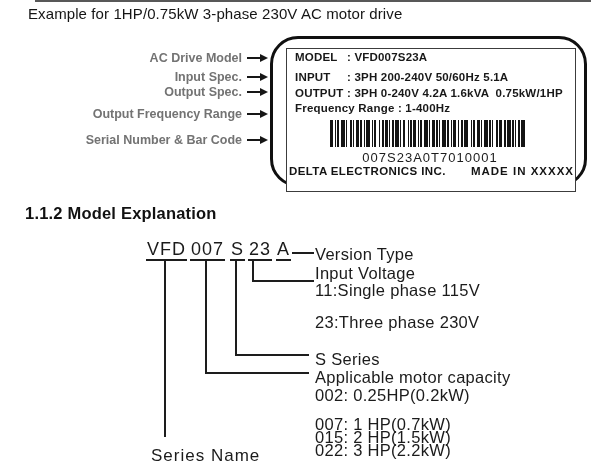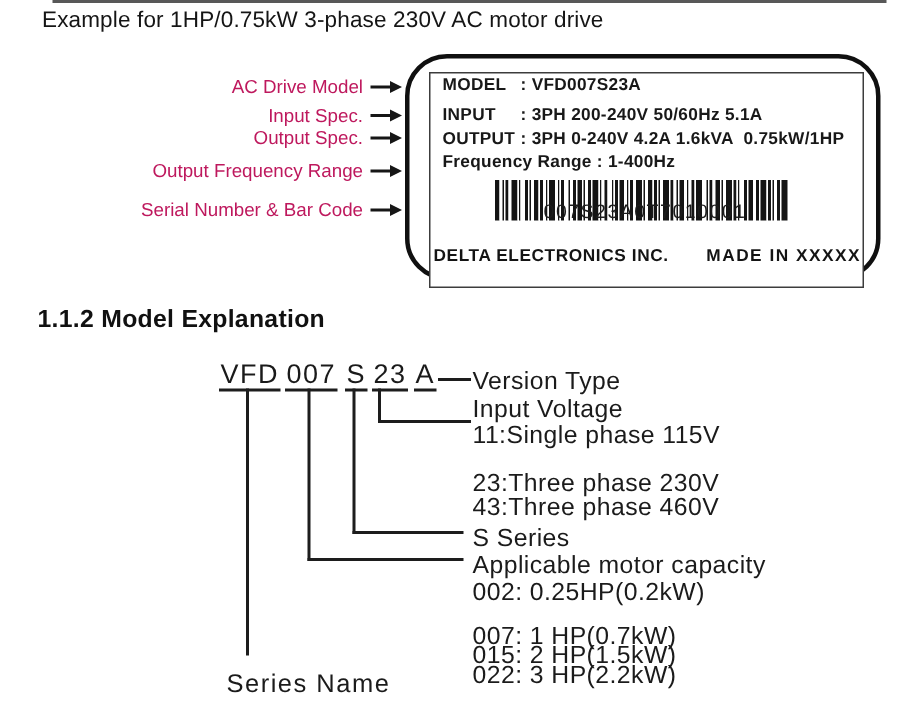--- a/index.html
+++ b/index.html
@@ -6,35 +6,35 @@
   .page{
     position:relative;width:600px;height:472px;background:#fff;overflow:hidden;
     font-family:"Liberation Sans","DejaVu Sans",sans-serif;color:#1a1a1a;
   }
   .abs{position:absolute;}
   .top-strip{left:35px;top:0;width:556px;height:2px;background:#2e2e2e;opacity:.8;}
   .intro{left:28px;top:5px;font-size:15px;letter-spacing:.1px;color:#151515;}
 
   
   .callout{left:30px;width:238px;height:14px;display:flex;align-items:center;justify-content:flex-end;}
-  .callout-label{font-size:12.5px;font-weight:400;white-space:nowrap;color:#be185d;}
+  .callout-label{font-size:12.5px;font-weight:700;white-space:nowrap;color:#737373;}
   .arrow{display:flex;align-items:center;width:21px;margin-left:5px;flex:0 0 auto;}
   .arrow-line{flex:1;height:0;border-top:2px solid #161616;}
   .arrow-head{width:0;height:0;border-left:8px solid #161616;border-top:4.5px solid transparent;border-bottom:4.5px solid transparent;}
 
   
   .plate{left:270px;top:36px;width:317px;height:151px;border:3.5px solid #101010;border-radius:28px;box-sizing:border-box;background:#fff;}
   .plate-inner{position:absolute;left:13px;top:9px;width:290px;height:144px;border:1.5px solid #3c3c3c;box-sizing:border-box;background:#fff;}
   .np-row{position:absolute;left:8px;font-size:11.5px;font-weight:700;letter-spacing:.2px;white-space:pre;color:#181818;}
   .np-label{display:inline-block;width:52px;}
   .barcode{position:absolute;left:43px;top:71px;width:200px;height:27px;display:flex;align-items:stretch;}
   .barcode span{flex:0 0 auto;height:100%;}
   .bc-b{background:#141414;}
   .bc-s{background:#fff;}
-  .serial{position:absolute;left:43px;top:84px;width:200px;text-align:center;font-size:13px;letter-spacing:1px;color:#1c1c1c;}
+  .serial{position:absolute;left:43px;top:101px;width:200px;text-align:center;font-size:13px;letter-spacing:1px;color:#1c1c1c;}
   .brand{position:absolute;left:16px;top:126px;font-size:11.5px;font-weight:700;letter-spacing:.4px;color:#141414;}
   .madein{position:absolute;right:10px;top:126px;font-size:11.5px;font-weight:700;letter-spacing:1px;color:#141414;}
 
   .heading{left:25px;top:204px;font-size:16.5px;font-weight:700;letter-spacing:.2px;color:#111;}
 
   
   .seg{position:absolute;top:241px;font-size:18px;line-height:17px;letter-spacing:1px;color:#1a1a1a;border-bottom:2px solid #1d1d1d;padding:0 1px 1px 1px;}
   .ln{position:absolute;background:#1d1d1d;}
   .rlabel{position:absolute;left:315px;font-size:16.5px;line-height:16px;letter-spacing:.3px;white-space:nowrap;color:#1b1b1b;}
   .series-name{position:absolute;left:151px;top:446px;font-size:17px;letter-spacing:1px;color:#1b1b1b;}
@@ -216,21 +216,20 @@
   <div class="ln" style="left:235px;top:259px;width:2px;height:97px"></div>
   <div class="ln" style="left:235px;top:354px;width:74px;height:2px"></div>
   <div class="ln" style="left:205px;top:259px;width:2px;height:115px"></div>
   <div class="ln" style="left:205px;top:372px;width:104px;height:2px"></div>
   <div class="ln" style="left:164px;top:259px;width:2px;height:178px"></div>
 
   <div class="rlabel" style="top:246px">Version Type</div>
   <div class="rlabel" style="top:265px">Input Voltage</div>
   <div class="rlabel" style="top:282px">11:Single phase 115V</div>
   <div class="rlabel" style="top:314px">23:Three phase 230V</div>
-  <div class="rlabel" style="top:330px">43:Three phase 460V</div>
   <div class="rlabel" style="top:351px">S Series</div>
   <div class="rlabel" style="top:369px">Applicable motor capacity</div>
   <div class="rlabel" style="top:387px">002: 0.25HP(0.2kW)</div>
   <div class="rlabel" style="top:416px">007: 1 HP(0.7kW)</div>
   <div class="rlabel" style="top:429px">015: 2 HP(1.5kW)</div>
   <div class="rlabel" style="top:442px">022: 3 HP(2.2kW)</div>
 
   <div class="series-name">Series Name</div>
 
 </div>

